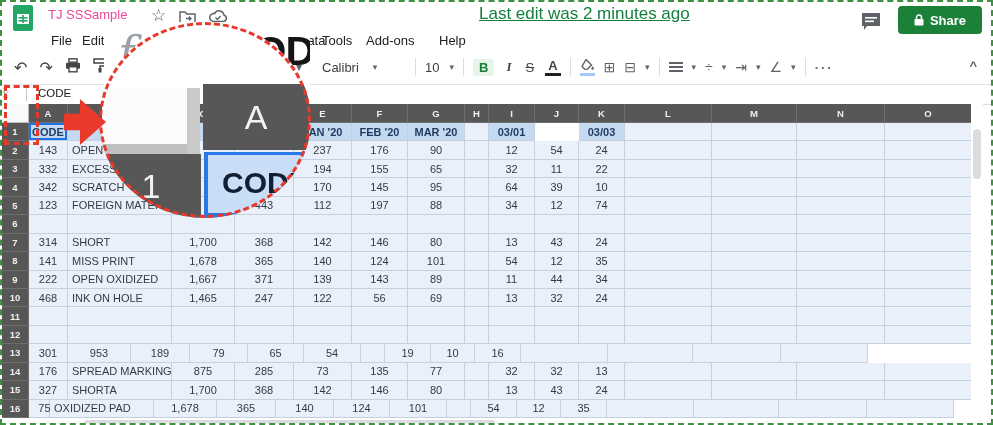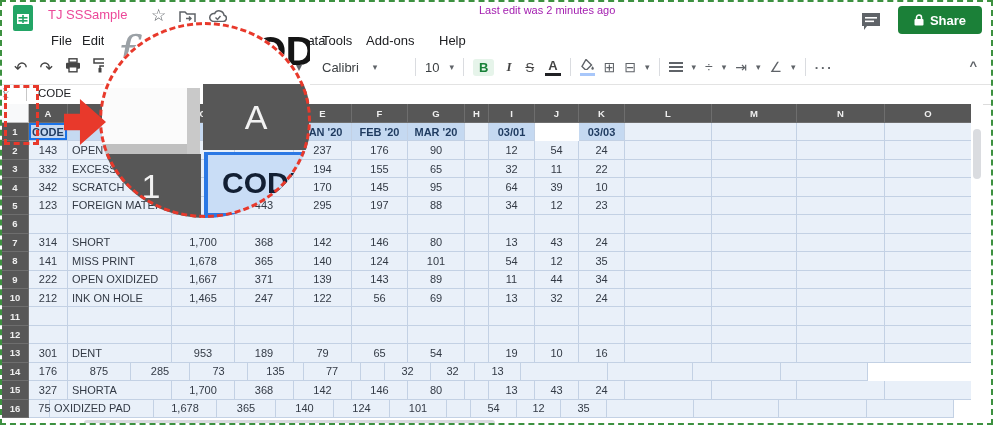--- a/index.html
+++ b/index.html
@@ -15,21 +15,21 @@
   .mvfold{left:177px;}
   .cloudi{left:207px;}
   .comment-ic{position:absolute;left:858px;top:10px;}
   .share-btn{position:absolute;left:896px;top:4px;width:84px;height:28px;background:#1b8038;
     border-radius:4px;color:#fff;font-size:13px;font-weight:700;display:flex;align-items:center;
     justify-content:center;gap:6px;}
   
   .menubar{position:absolute;left:0;top:29px;width:100%;height:19px;font-size:13px;}
   .mitem{position:absolute;top:2px;color:#202124;cursor:default;}
   .m0{left:49px}.m1{left:80px}.m2{left:111px}.m3{left:296px}.m4{left:320px}.m5{left:364px}.m6{left:437px}
-  .lastedit{position:absolute;left:477px;top:2px;color:#a21caf;font-size:11px;}
+  .lastedit{position:absolute;left:477px;top:2px;color:#15803d;font-size:17px;text-decoration:underline;}
   
   .toolbar{position:absolute;left:0;top:48px;width:100%;height:34px;border-bottom:1px solid #e3e3e3;}
   .tbl{position:absolute;left:12px;top:4px;display:flex;gap:12px;align-items:center;height:26px;color:#444;}
   .tbr{position:absolute;left:320px;top:4px;display:flex;gap:9px;align-items:center;height:26px;color:#444;font-size:13px;}
   .uicon{font-size:16px;color:#444;}
   .fontbox{display:flex;align-items:center;gap:14px;width:84px;color:#3c4043;}
   .sizebox{display:flex;align-items:center;gap:10px;color:#3c4043;}
   .caret{font-size:9px;color:#5f6368;}
   .vsep{width:1px;height:18px;background:#dadce0;}
   .bld{color:#188038;background:#e6f4ea;border-radius:3px;padding:1px 6px;font-weight:700;}
@@ -310,27 +310,27 @@
         <div class="cell" style="width: 85px;"></div>
         <div class="cell" style="width: 88px;"></div>
         <div class="cell" style="width: 87px;"></div>
       </div>
       <div class="grow">
         <div class="rhead">5</div>
         <div class="cell" style="width: 39px;">123</div>
         <div class="cell left" style="width: 104px;">FOREIGN MATERIAL</div>
         <div class="cell" style="width: 63px;"></div>
         <div class="cell" style="width: 59px;">443</div>
-        <div class="cell" style="width: 58px;">295</div>
+        <div class="cell" style="width: 58px;">112</div>
         <div class="cell" style="width: 56px;">197</div>
         <div class="cell" style="width: 57px;">88</div>
         <div class="cell" style="width: 24px;"></div>
         <div class="cell" style="width: 46px;">34</div>
         <div class="cell" style="width: 44px;">12</div>
-        <div class="cell" style="width: 46px;">23</div>
+        <div class="cell" style="width: 46px;">74</div>
         <div class="cell" style="width: 87px;"></div>
         <div class="cell" style="width: 85px;"></div>
         <div class="cell" style="width: 88px;"></div>
         <div class="cell" style="width: 87px;"></div>
       </div>
       <div class="grow">
         <div class="rhead">6</div>
         <div class="cell" style="width: 39px;"></div>
         <div class="cell left" style="width: 104px;"></div>
         <div class="cell" style="width: 63px;"></div>
@@ -396,21 +396,21 @@
         <div class="cell" style="width: 46px;">11</div>
         <div class="cell" style="width: 44px;">44</div>
         <div class="cell" style="width: 46px;">34</div>
         <div class="cell" style="width: 87px;"></div>
         <div class="cell" style="width: 85px;"></div>
         <div class="cell" style="width: 88px;"></div>
         <div class="cell" style="width: 87px;"></div>
       </div>
       <div class="grow">
         <div class="rhead">10</div>
-        <div class="cell" style="width: 39px;">212</div>
+        <div class="cell" style="width: 39px;">468</div>
         <div class="cell left" style="width: 104px;">INK ON HOLE</div>
         <div class="cell" style="width: 63px;">1,465</div>
         <div class="cell" style="width: 59px;">247</div>
         <div class="cell" style="width: 58px;">122</div>
         <div class="cell" style="width: 56px;">56</div>
         <div class="cell" style="width: 57px;">69</div>
         <div class="cell" style="width: 24px;"></div>
         <div class="cell" style="width: 46px;">13</div>
         <div class="cell" style="width: 44px;">32</div>
         <div class="cell" style="width: 46px;">24</div>
@@ -451,38 +451,38 @@
         <div class="cell" style="width: 44px;"></div>
         <div class="cell" style="width: 46px;"></div>
         <div class="cell" style="width: 87px;"></div>
         <div class="cell" style="width: 85px;"></div>
         <div class="cell" style="width: 88px;"></div>
         <div class="cell" style="width: 87px;"></div>
       </div>
       <div class="grow">
         <div class="rhead">13</div>
         <div class="cell" style="width: 39px;">301</div>
-        <div class="cell left" style="width: 104px;">DENT</div>
         <div class="cell" style="width: 63px;">953</div>
         <div class="cell" style="width: 59px;">189</div>
         <div class="cell" style="width: 58px;">79</div>
         <div class="cell" style="width: 56px;">65</div>
         <div class="cell" style="width: 57px;">54</div>
         <div class="cell" style="width: 24px;"></div>
         <div class="cell" style="width: 46px;">19</div>
         <div class="cell" style="width: 44px;">10</div>
         <div class="cell" style="width: 46px;">16</div>
         <div class="cell" style="width: 87px;"></div>
         <div class="cell" style="width: 85px;"></div>
         <div class="cell" style="width: 88px;"></div>
         <div class="cell" style="width: 87px;"></div>
       </div>
       <div class="grow">
         <div class="rhead">14</div>
         <div class="cell" style="width: 39px;">176</div>
+        <div class="cell left" style="width: 104px;">SPREAD MARKING</div>
         <div class="cell" style="width: 63px;">875</div>
         <div class="cell" style="width: 59px;">285</div>
         <div class="cell" style="width: 58px;">73</div>
         <div class="cell" style="width: 56px;">135</div>
         <div class="cell" style="width: 57px;">77</div>
         <div class="cell" style="width: 24px;"></div>
         <div class="cell" style="width: 46px;">32</div>
         <div class="cell" style="width: 44px;">32</div>
         <div class="cell" style="width: 46px;">13</div>
         <div class="cell" style="width: 87px;"></div>

